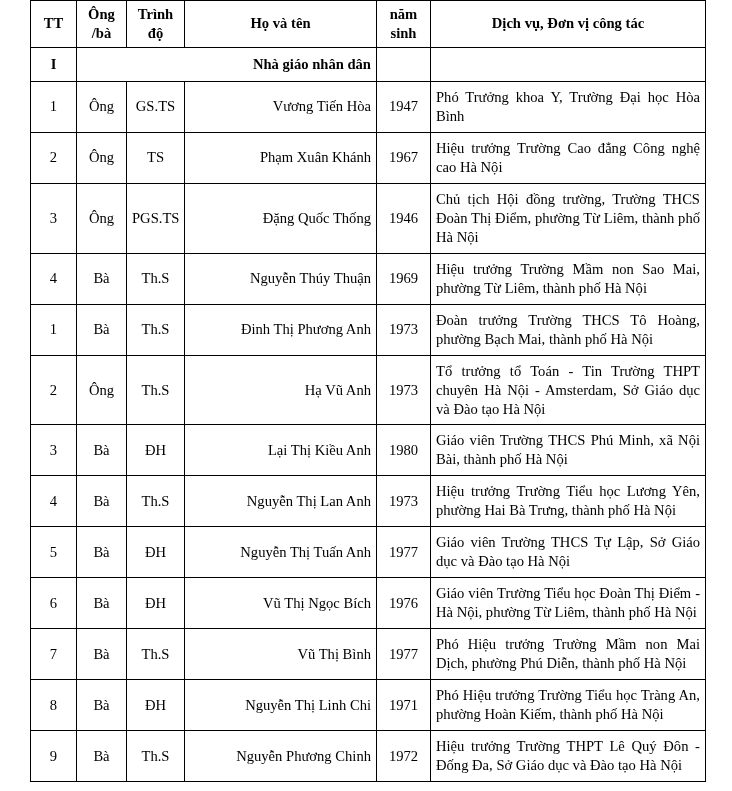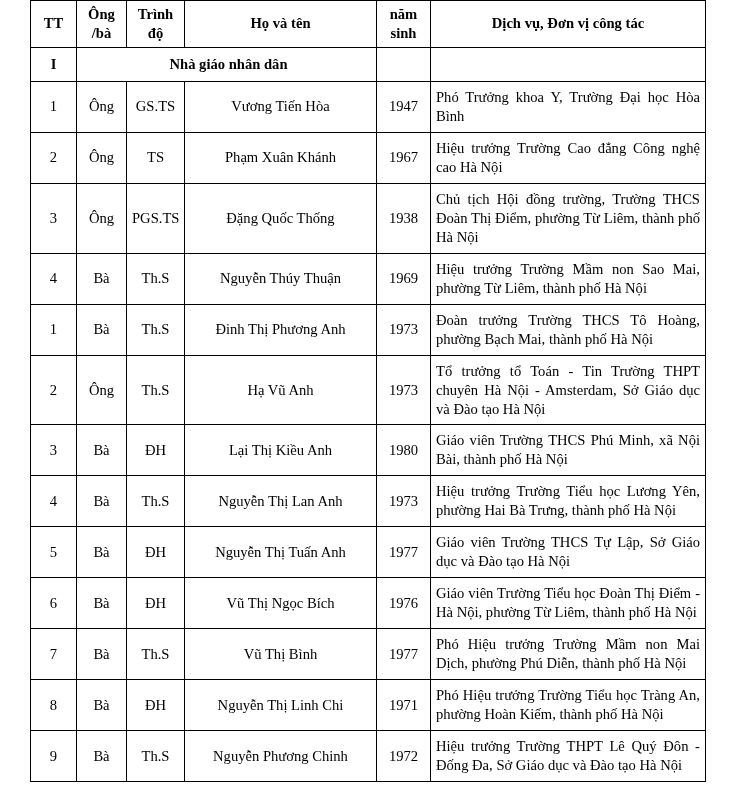--- a/index.html
+++ b/index.html
@@ -49,37 +49,37 @@
     text-align: center;
     font-weight: bold;
     padding-top: 6px;
     padding-bottom: 6px;
     line-height: 1.22;
   }
   td.tt, td.gender, td.degree, td.year {
     text-align: center;
   }
   td.name {
-    text-align: center;
+    text-align: right;
     padding-left: 9px;
   }
   td.pos {
     text-align: justify;
     text-align-last: left;
     padding-left: 8px;
     padding-right: 7px;
     hyphens: none;
     font-family: Liberation Serif, serif;
   }
   tr.section td.section-num {
     text-align: center;
     font-weight: bold;
   }
   tr.section td.section-title {
-    text-align: center;
+    text-align: right;
     font-weight: bold;
     padding-left: 9px;
   }
   tr.section td { padding-top: 7px; padding-bottom: 7px; }
   tr.data td { padding-top: 6px; padding-bottom: 6px; }
 </style>
 </head>
 <body>
 
 <div class="page">
@@ -132,21 +132,21 @@
           <td class="degree">TS</td>
           <td class="name">Phạm Xuân Khánh</td>
           <td class="year">1967</td>
           <td class="pos">Hiệu trưởng Trường Cao đẳng Công nghệ cao Hà Nội</td>
         </tr>
         <tr class="data">
           <td class="tt">3</td>
           <td class="gender">Ông</td>
           <td class="degree">PGS.TS</td>
           <td class="name">Đặng Quốc Thống</td>
-          <td class="year">1938</td>
+          <td class="year">1946</td>
           <td class="pos">Chủ tịch Hội đồng trường, Trường THCS Đoàn Thị Điểm, phường Từ Liêm, thành phố Hà Nội</td>
         </tr>
         <tr class="data">
           <td class="tt">4</td>
           <td class="gender">Bà</td>
           <td class="degree">Th.S</td>
           <td class="name">Nguyễn Thúy Thuận</td>
           <td class="year">1969</td>
           <td class="pos">Hiệu trưởng Trường Mầm non Sao Mai, phường Từ Liêm, thành phố Hà Nội</td>
         </tr>

